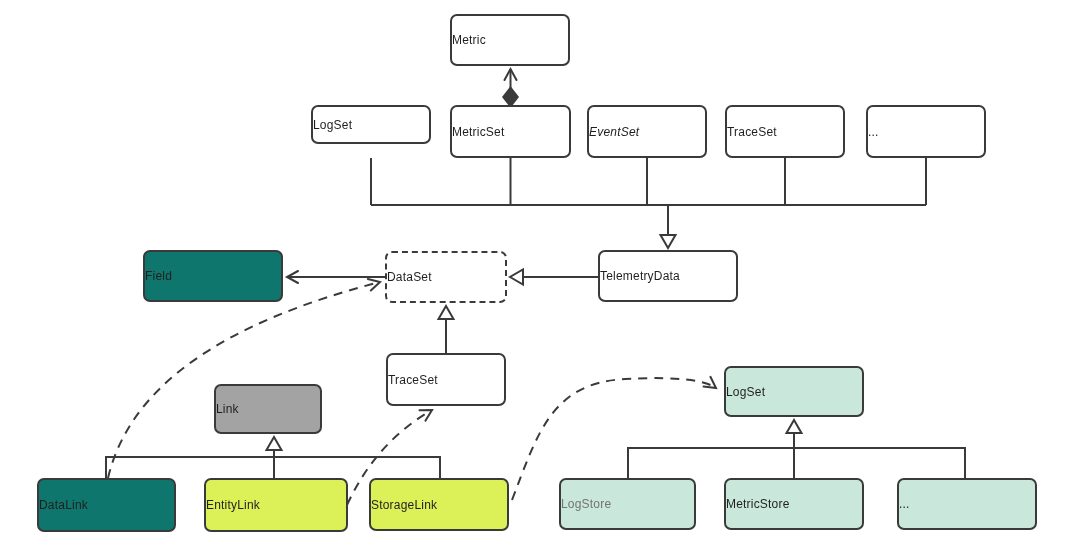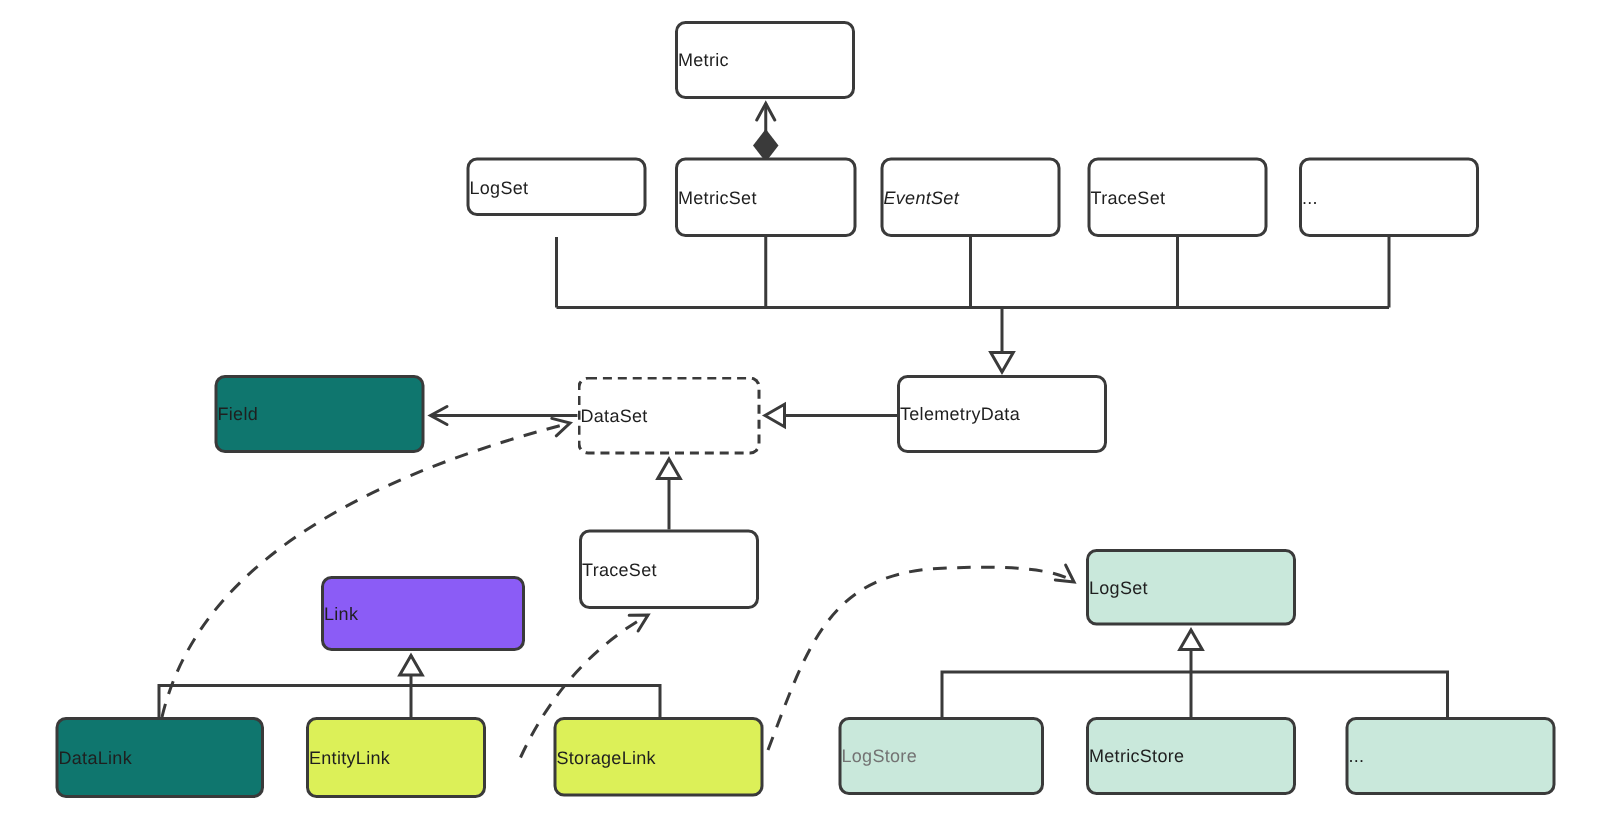--- a/index.html
+++ b/index.html
@@ -84,30 +84,30 @@
     </div>
     <div class="node" style="left: 598px; top: 250px; width: 140px; height: 52px; background: rgb(255, 255, 255); border: 2px solid rgb(58, 58, 58); color: rgb(31, 31, 31);">
       <span>TelemetryData</span>
     </div>
     <div class="node" style="left: 385px; top: 251px; width: 122px; height: 52px; background: rgb(255, 255, 255); border: 2px dashed rgb(58, 58, 58); color: rgb(31, 31, 31);">
       <span>DataSet</span>
     </div>
     <div class="node" style="left: 386px; top: 353px; width: 120px; height: 53px; background: rgb(255, 255, 255); border: 2px solid rgb(58, 58, 58); color: rgb(31, 31, 31);">
       <span>TraceSet</span>
     </div>
-    <div class="node" style="left: 214px; top: 384px; width: 136px; height: 50px; background: #8b5cf6; border: 2px solid rgb(58, 58, 58); color: rgb(31, 31, 31);">
+    <div class="node" style="left: 214px; top: 384px; width: 108px; height: 50px; background: #a3a3a3; border: 2px solid rgb(58, 58, 58); color: rgb(31, 31, 31);">
       <span>Link</span>
     </div>
     <div class="node" style="left: 724px; top: 366px; width: 140px; height: 51px; background: rgb(201, 232, 219); border: 2px solid rgb(58, 58, 58); color: rgb(31, 31, 31);">
       <span>LogSet</span>
     </div>
     <div class="node" style="left: 37px; top: 478px; width: 139px; height: 54px; background: #0f766e; border: 2px solid rgb(58, 58, 58); color: rgb(31, 31, 31);">
       <span>DataLink</span>
     </div>
-    <div class="node" style="left: 204px; top: 478px; width: 120px; height: 54px; background: rgb(220, 240, 88); border: 2px solid rgb(58, 58, 58); color: rgb(31, 31, 31);">
+    <div class="node" style="left: 204px; top: 478px; width: 144px; height: 54px; background: rgb(220, 240, 88); border: 2px solid rgb(58, 58, 58); color: rgb(31, 31, 31);">
       <span>EntityLink</span>
     </div>
     <div class="node" style="left: 369px; top: 478px; width: 140px; height: 53px; background: rgb(220, 240, 88); border: 2px solid rgb(58, 58, 58); color: rgb(31, 31, 31);">
       <span>StorageLink</span>
     </div>
     <div class="node" style="left: 559px; top: 478px; width: 137px; height: 52px; background: rgb(201, 232, 219); border: 2px solid rgb(58, 58, 58); color: #737373;">
       <span>LogStore</span>
     </div>
     <div class="node" style="left: 724px; top: 478px; width: 140px; height: 52px; background: rgb(201, 232, 219); border: 2px solid rgb(58, 58, 58); color: rgb(31, 31, 31);">
       <span>MetricStore</span>

